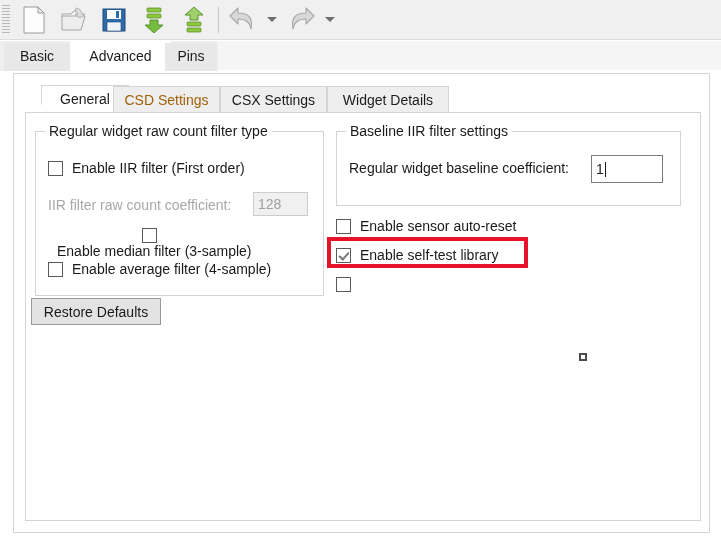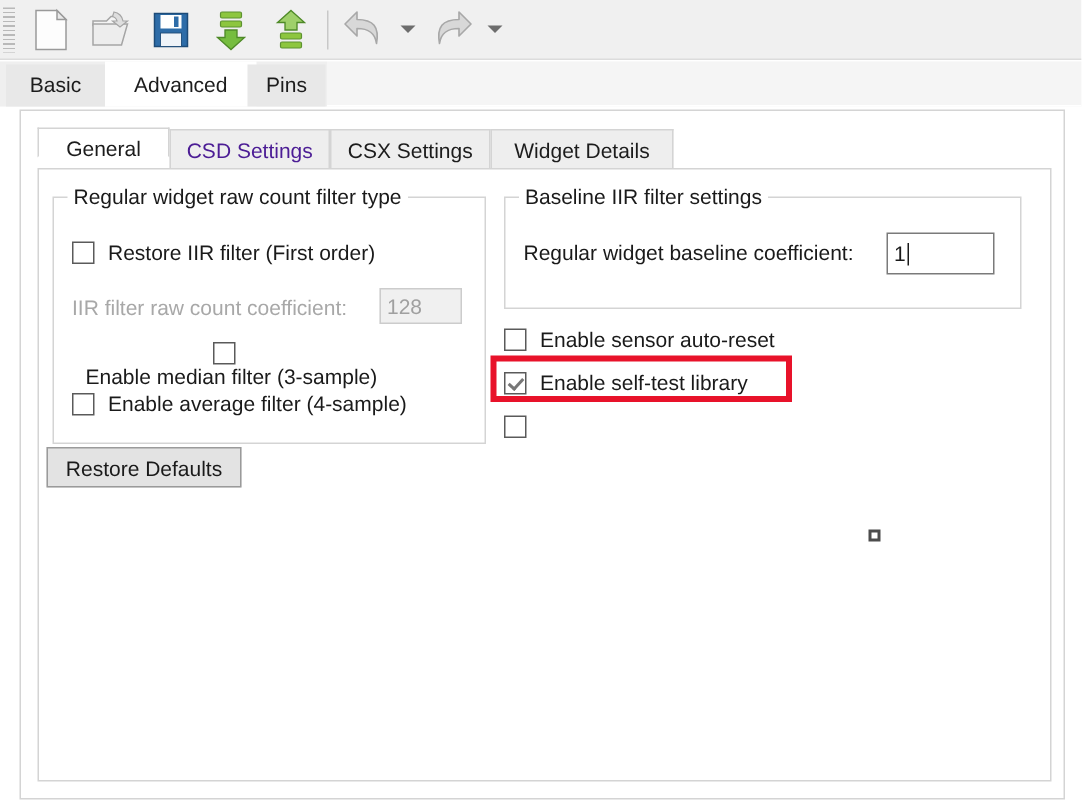--- a/index.html
+++ b/index.html
@@ -142,23 +142,24 @@
     cursor: default;
   }
   .itab.active {
     top: 0px;
     height: 20px;
     line-height: 27px;
     background: #ffffff;
     border: 1px solid #d4d4d4;
     border-bottom: 1px solid #ffffff;
     font-weight: normal;
+    margin-left: 16px;
   }
   .itab.disabled {
-    color: #4c1d95;
+    color: #a16207;
   }
 
   
   #inner-panel {
     position: absolute;
     left: 25px; top: 112px;
     width: 676px;
     height: 409px;
     background: #ffffff;
     border: 1px solid #d4d4d4;
@@ -384,21 +385,21 @@
   </div>
 </div>
 
 <div id="inner-panel">
 
   <div class="groupbox" style="left:9px; top:18px; width:289px; height:165px;">
     <div class="gb-title">Regular widget raw count filter type</div>
 
     <div class="cbrow" style="left:12px; top:26px;">
       <span class="cbox"></span>
-      <span class="cblabel">Restore IIR filter (First order)</span>
+      <span class="cblabel">Enable IIR filter (First order)</span>
     </div>
 
     <div class="statictext disabled" style="left:12px; top:65px;">IIR filter raw count coefficient:</div>
     <div class="textbox disabled" style="left:217px; top:60px; width:55px; height:24px;">
       <span>128</span>
     </div>
 
     <div class="cbrow" style="left:12px; top:96px;flex-direction:column;">
       <span class="cbox"></span>
       <span class="cblabel">Enable median filter (3-sample)</span>

